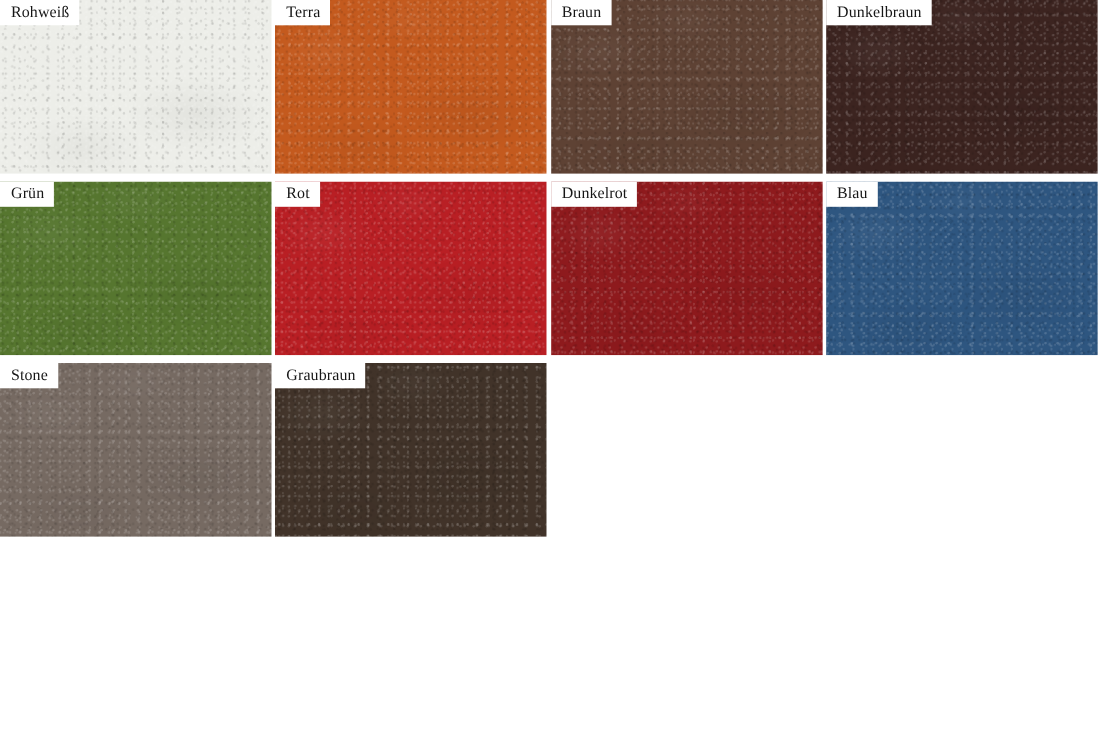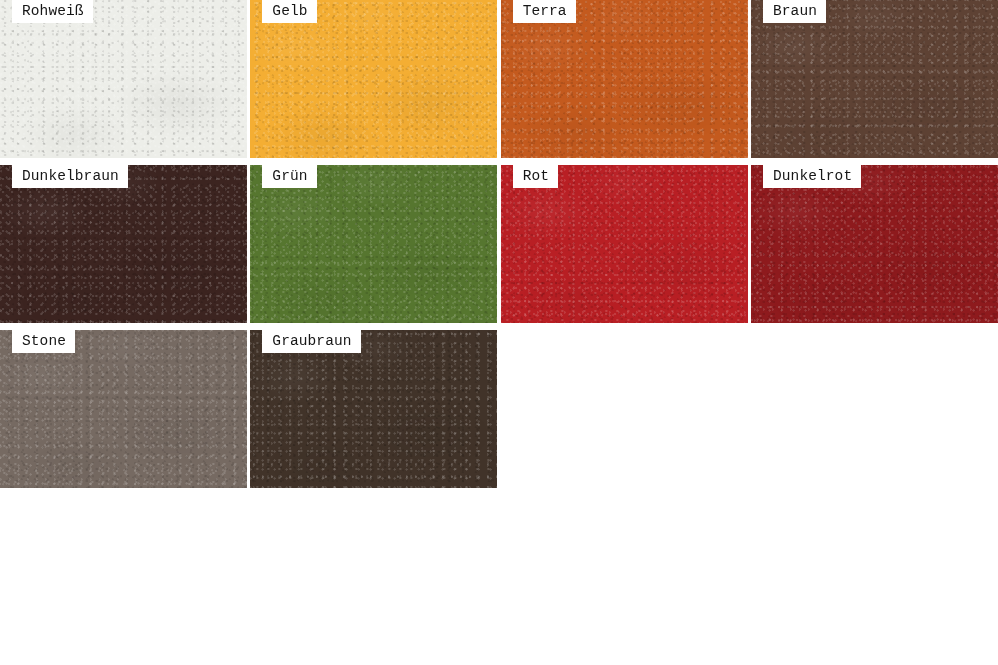--- a/index.html
+++ b/index.html
@@ -86,48 +86,42 @@
       radial-gradient(ellipse 70px 40px at 18% 30%, rgba(255,255,255,0.13), rgba(0,0,0,0) 70%),
       radial-gradient(ellipse 90px 50px at 72% 66%, rgba(0,0,0,0.12), rgba(0,0,0,0) 72%),
       radial-gradient(ellipse 60px 35px at 50% 12%, rgba(255,255,255,0.10), rgba(0,0,0,0) 70%),
       radial-gradient(ellipse 80px 45px at 30% 85%, rgba(0,0,0,0.10), rgba(0,0,0,0) 72%);
   }
 
   
   .swatch-label {
     position: absolute;
     top: 0;
-    left: 12px;
+    left: 0;
     z-index: 3;
     background: #ffffff;
     color: #161616;
-    font-family: Liberation Mono, monospace;
+    font-family: Liberation Serif, serif;
     font-size: 14.5px;
     line-height: 23px;
     height: 23px;
     padding: 0 9px 0 10px;
     white-space: nowrap;
     letter-spacing: 0.1px;
   }
 </style>
 </head>
 <body>
 
 <div id="swatch-grid" style="background: rgb(255, 255, 255);">
     <div class="swatch-cell">
       <div class="swatch-color" style="background: rgb(237, 238, 233);"></div>
       <div class="swatch-mottle"></div>
       <div class="swatch-grain" style="background-position: 0px 0px, 0px 0px, 0px 0px, 0px 0px, 0px 0px, 0px 0px, 0px 0px, 0px 0px, 0px 0px, 0px 0px;"></div>
       <div class="swatch-label">Rohweiß</div>
-    </div>
-    <div class="swatch-cell">
-      <div class="swatch-color" style="background: rgb(244, 174, 51);"></div>
-      <div class="swatch-mottle"></div>
-      <div class="swatch-grain" style="background-position: 6px 1px, 1px 4px, 8px 12px, 10px 6px, 4px 2px, 0px 8px, 2px 10px, 6px 5px, 5px 4px, 8px 12px;"></div>
-      <div class="swatch-label">Gelb</div>
     </div>
     <div class="swatch-cell">
       <div class="swatch-color" style="background: rgb(196, 90, 30);"></div>
       <div class="swatch-mottle"></div>
       <div class="swatch-grain" style="background-position: 1px 2px, 2px 8px, 7px 11px, 5px 2px, 8px 4px, 0px 7px, 4px 7px, 3px 10px, 10px 8px, 5px 10px;"></div>
       <div class="swatch-label">Terra</div>
     </div>
     <div class="swatch-cell">
       <div class="swatch-color" style="background: rgb(94, 66, 52);"></div>
       <div class="swatch-mottle"></div>
@@ -152,20 +146,26 @@
       <div class="swatch-grain" style="background-position: 5px 0px, 11px 7px, 0px 2px, 0px 7px, 8px 3px, 6px 0px, 2px 6px, 0px 6px, 3px 0px, 3px 12px;"></div>
       <div class="swatch-label">Rot</div>
     </div>
     <div class="swatch-cell">
       <div class="swatch-color" style="background: rgb(142, 26, 29);"></div>
       <div class="swatch-mottle"></div>
       <div class="swatch-grain" style="background-position: 8px 5px, 5px 9px, 4px 8px, 5px 0px, 0px 10px, 0px 4px, 10px 11px, 3px 3px, 12px 2px, 7px 4px;"></div>
       <div class="swatch-label">Dunkelrot</div>
     </div>
     <div class="swatch-cell">
+      <div class="swatch-color" style="background: rgb(46, 86, 128);"></div>
+      <div class="swatch-mottle"></div>
+      <div class="swatch-grain" style="background-position: 0px 1px, 12px 0px, 8px 1px, 10px 3px, 2px 5px, 6px 8px, 4px 3px, 6px 0px, 8px 4px, 0px 10px;"></div>
+      <div class="swatch-label">Blau</div>
+    </div>
+    <div class="swatch-cell">
       <div class="swatch-color" style="background: rgb(118, 106, 98);"></div>
       <div class="swatch-mottle"></div>
       <div class="swatch-grain" style="background-position: 3px 6px, 6px 2px, 3px 7px, 0px 6px, 4px 0px, 0px 3px, 12px 8px, 0px 8px, 4px 6px, 4px 2px;"></div>
       <div class="swatch-label">Stone</div>
     </div>
     <div class="swatch-cell">
       <div class="swatch-color" style="background: rgb(65, 51, 41);"></div>
       <div class="swatch-mottle"></div>
       <div class="swatch-grain" style="background-position: 6px 2px, 0px 4px, 7px 0px, 5px 9px, 6px 7px, 6px 7px, 6px 0px, 3px 5px, 0px 8px, 8px 8px;"></div>
       <div class="swatch-label">Graubraun</div>

